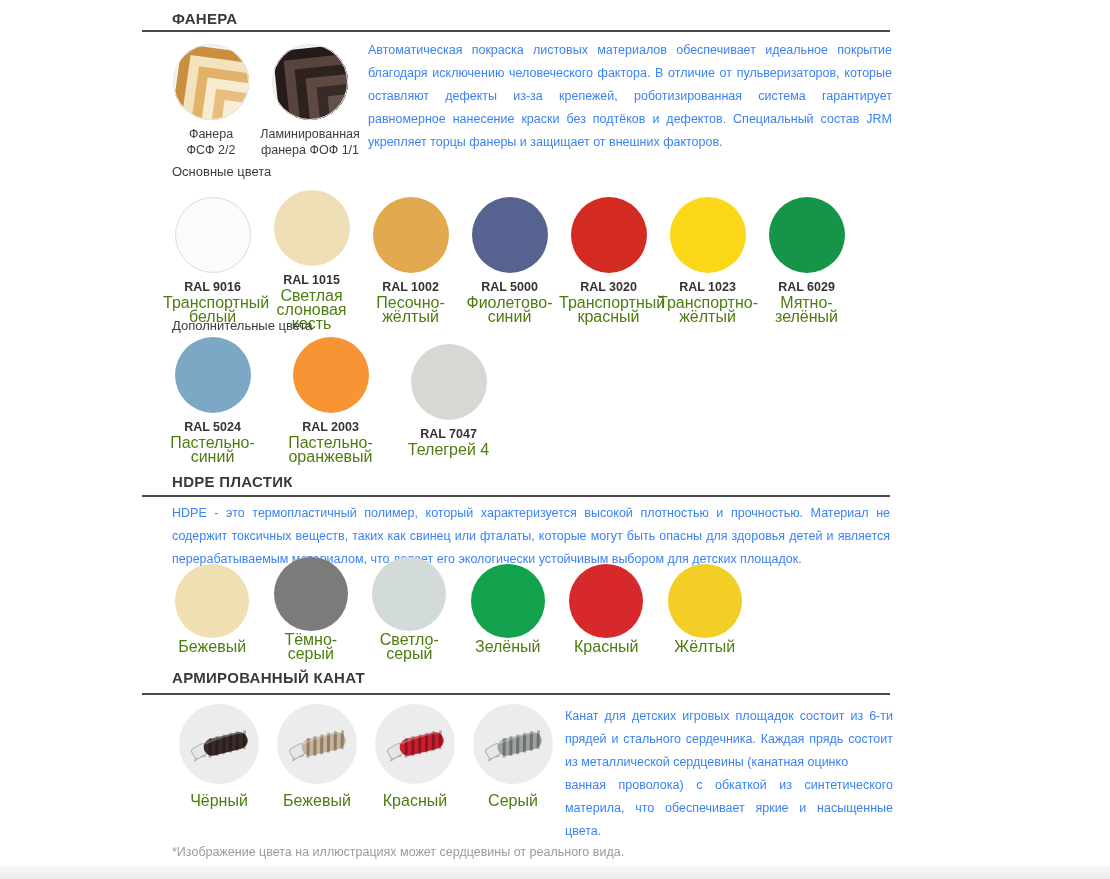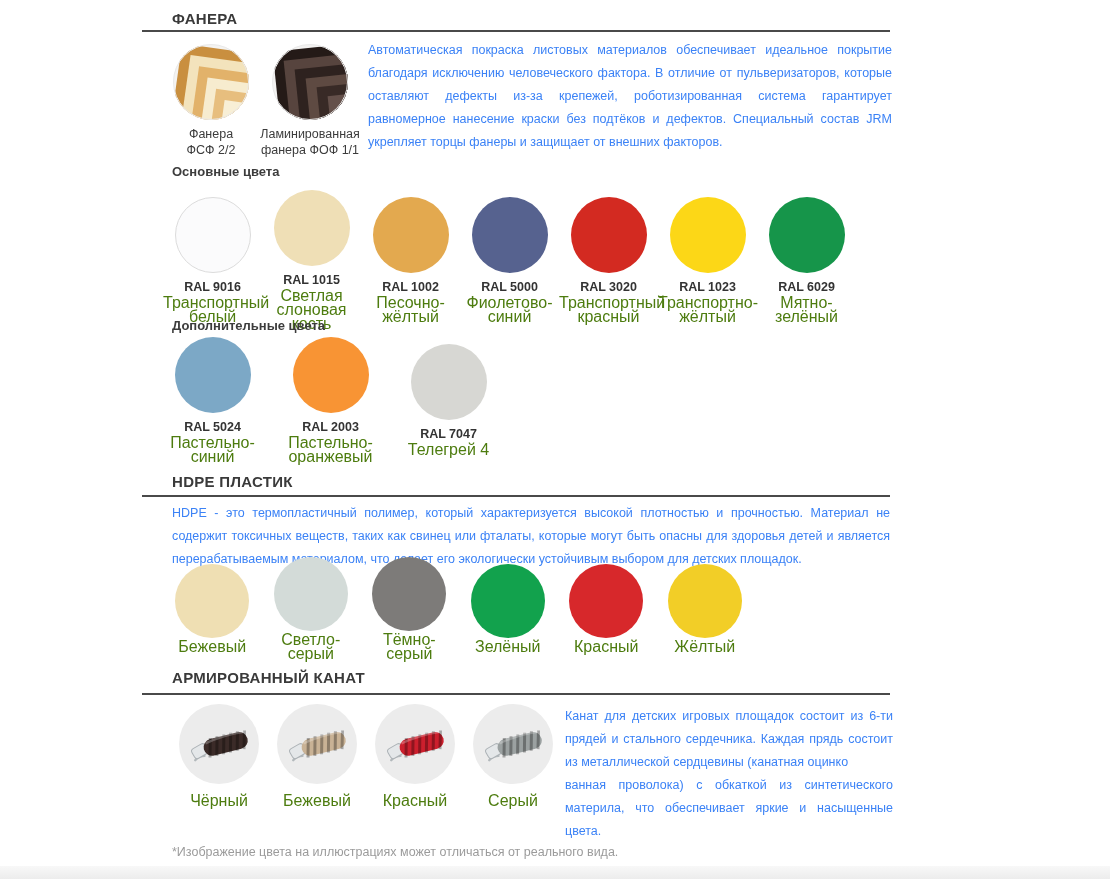--- a/index.html
+++ b/index.html
@@ -4,21 +4,21 @@
 <style>
   html,body{margin:0;padding:0;background:#ffffff;}
   body{font-family:"Liberation Sans", sans-serif;-webkit-font-smoothing:antialiased;}
   .page{position:relative;width:1110px;height:879px;background:#ffffff;overflow:hidden;}
 
   .section-title{position:absolute;font-size:15px;font-weight:bold;color:#3a3a3a;letter-spacing:.3px;}
   .rule{position:absolute;height:2px;background:#4a4a4a;}
 
   .para{position:absolute;font-size:12.5px;line-height:23px;color:#3b82f6;text-align:justify;white-space:pre-line;}
 
-  .subhead{position:absolute;font-size:13px;font-weight:bold;color:#3c3c3c;}
+  .subhead{position:absolute;font-size:13px;font-weight:normal;color:#3c3c3c;}
 
   .row{position:absolute;display:flex;align-items:center;}
   .cell{text-align:center;}
   .cell .dot{border-radius:50%;margin:0 auto;box-sizing:border-box;}
   .cell .code{margin-top:7px;font-size:12.5px;font-weight:bold;color:#333;}
   .cell .cname{margin-top:2px;font-size:16px;line-height:14px;color:#4d7c0f;white-space:pre-line;}
 
   .main-row .cell{width:99px;}
   .main-row .dot{width:76px;height:76px;}
   .hdpe-row .cell{width:98.5px;}
@@ -161,28 +161,28 @@
   <div class="section-title" style="left:172px;top:473px;">HDPE ПЛАСТИК</div>
   <div class="rule" style="left:142px;top:495px;width:748px;"></div>
   <div class="para" style="left:172px;top:502px;width:718px;">HDPE - это термопластичный полимер, который характеризуется высокой плотностью и прочностью. Материал не содержит токсичных веществ, таких как свинец или фталаты, которые могут быть опасны для здоровья детей и является перерабатываемым материалом, что делает его экологически устойчивым выбором для детских площадок.</div>
 
   <div class="row hdpe-row" style="left:163px;top:557px;">
     <div class="cell">
       <div class="dot" style="background: rgb(239, 223, 179);"></div>
       <div class="cname">Бежевый</div>
     </div>
     <div class="cell">
+      <div class="dot" style="background: rgb(125, 123, 121);"></div>
+      <div class="cname">Тёмно-серый</div>
+    </div>
+    <div class="cell">
       <div class="dot" style="background: rgb(211, 219, 216);"></div>
       <div class="cname">Светло-серый</div>
     </div>
     <div class="cell">
-      <div class="dot" style="background: rgb(125, 123, 121);"></div>
-      <div class="cname">Тёмно-серый</div>
-    </div>
-    <div class="cell">
       <div class="dot" style="background: rgb(18, 162, 77);"></div>
       <div class="cname">Зелёный</div>
     </div>
     <div class="cell">
       <div class="dot" style="background: rgb(215, 40, 43);"></div>
       <div class="cname">Красный</div>
     </div>
     <div class="cell">
       <div class="dot" style="background: rgb(242, 206, 39);"></div>
       <div class="cname">Жёлтый</div>
@@ -263,16 +263,16 @@
           </g>
         </svg>
       </div>
       <div class="cname">Серый</div>
     </div>
   </div>
 
   <div class="para" style="left:565px;top:705px;width:328px;">Канат для детских игровых площадок состоит из 6-ти прядей и стального сердечника. Каждая прядь состоит из металлической сердцевины (канатная оцинко
 ванная проволока) с обкаткой из синтетического материла, что обеспечивает яркие и насыщенные цвета.</div>
 
-  <div class="footnote" style="left:172px;top:845px;">*Изображение цвета на иллюстрациях может отличаться от реального вида.</div>
+  <div class="footnote" style="left:172px;top:845px;">*Изображение цвета на иллюстрациях может сердцевины от реального вида.</div>
   <div class="bottombar"></div>
 
 </div>
 
 </body></html>

